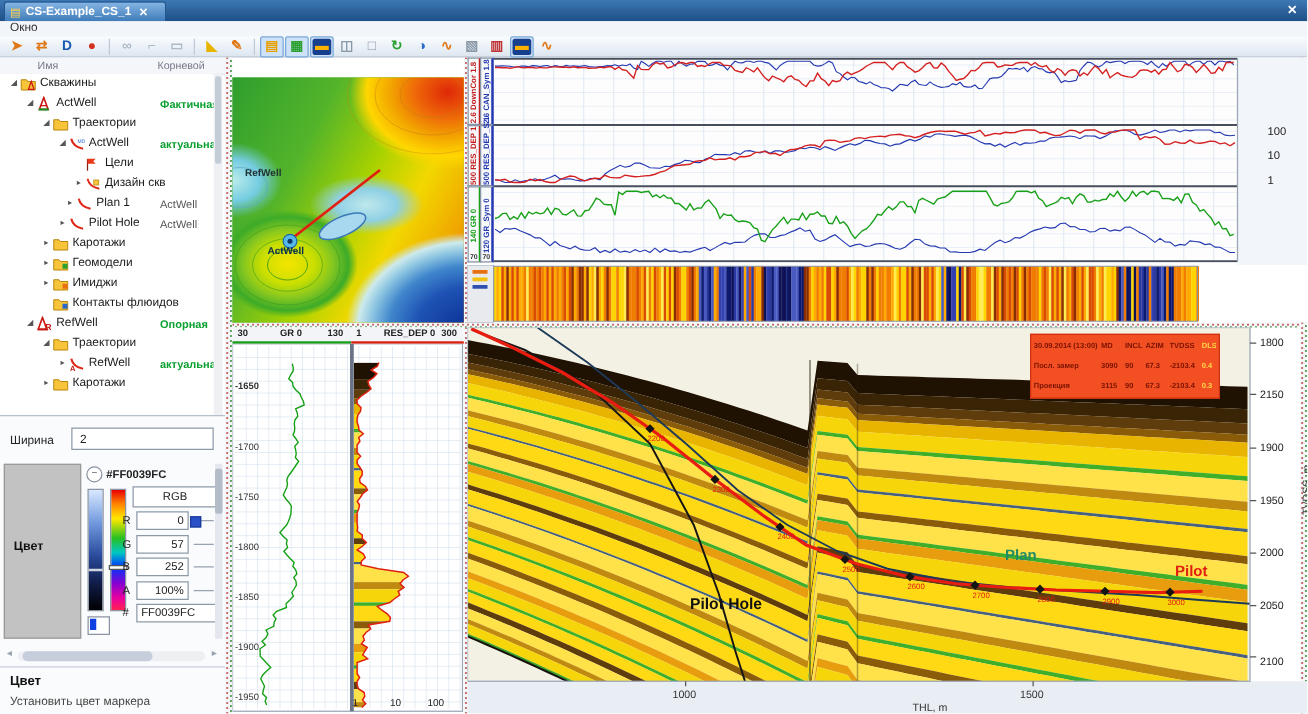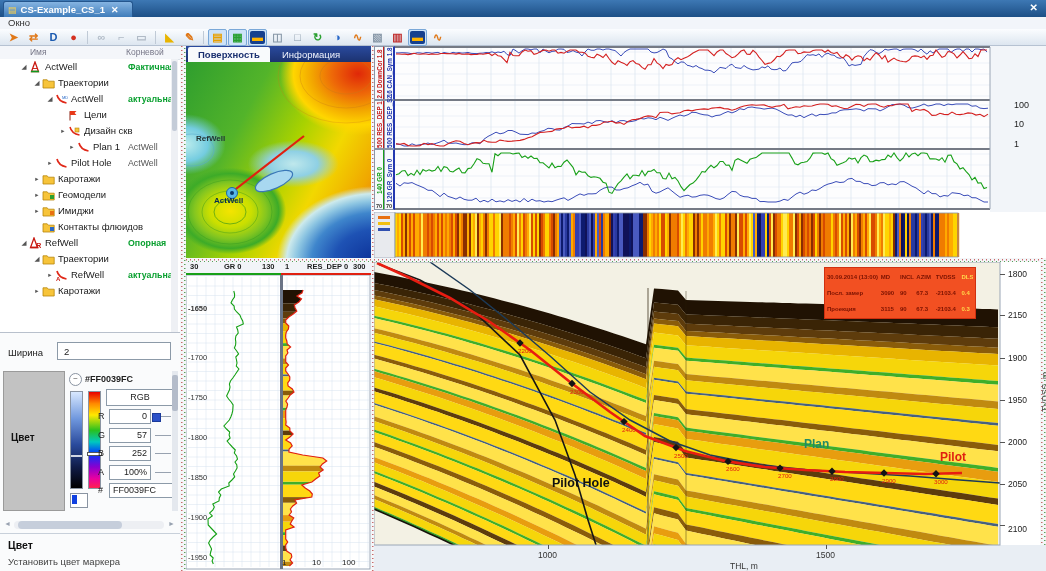--- a/index.html
+++ b/index.html
@@ -233,20 +233,30 @@
           <span class="tbg" style="color: rgb(224, 120, 24);">∿</span>
         </div>
       </div>
   </div>
 
   <div id="left-header">
     <span id="col-name">Имя</span>
     <span id="col-root">Корневой</span>
   </div>
   <div id="tree-rows">
+      <div class="trow" style="padding-left: 6px;">
+        <span class="texp">◢</span>
+        <span class="tico">
+          <svg width="14" height="11" viewBox="0 0 14 11">
+            <path d="M1 1.8h4.2l1.1 1.4H12.2V10H1z" fill="#f7c43a" stroke="#b8860b" stroke-width="0.8"></path>
+            <path d="M9 3.2L6.8 9.5h4.4z" fill="none" stroke="#c81810" stroke-width="1"></path>
+          </svg>
+        </span>
+        <span class="tlab">Скважины</span>
+      </div>
       <div class="trow" style="padding-left: 19px;">
         <span class="texp">◢</span>
         <span class="tico">
           <svg width="12" height="12" viewBox="0 0 12 12">
             <path d="M6 1L2.5 10.5h7z" fill="none" stroke="#c81810" stroke-width="1.3"></path>
             <path d="M3.5 7.5h5" stroke="#c81810" stroke-width="0.9"></path>
             <path d="M2 10.5h8" stroke="#0e9a1e" stroke-width="1.6"></path>
           </svg>
         </span>
         <span class="tlab">ActWell</span>
@@ -285,21 +295,21 @@
       <div class="trow" style="padding-left: 58px;">
         <span class="texp">▸</span>
         <span class="tico">
           <svg width="13" height="11" viewBox="0 0 13 11">
             <path d="M2 1q1.5 6.5 9.5 8" fill="none" stroke="#e02818" stroke-width="1.5"></path>
             <rect x="7" y="2" width="4" height="4" fill="#f7c43a" stroke="#b8860b" stroke-width="0.6"></rect>
           </svg>
         </span>
         <span class="tlab">Дизайн скв</span>
       </div>
-      <div class="trow" style="padding-left: 67px; align-items: center;">
+      <div class="trow" style="padding-left: 51px; align-items: center;">
         <span class="texp">▸</span>
         <span class="tico">
           <svg width="13" height="11" viewBox="0 0 13 11">
             <path d="M2 1q1.5 6.5 9.5 8" fill="none" stroke="#e02818" stroke-width="1.7"></path>
           </svg>
         </span>
         <span class="tlab">Plan 1</span>
         <span class="ttag tgray">ActWell</span>
       </div>
       <div class="trow" style="padding-left: 45px;">
@@ -433,24 +443,20 @@
     <div id="props-divider"></div>
     <span id="desc-title">Цвет</span>
     <span id="desc-text">Установить цвет маркера</span>
   </div>
 
   <div class="vsplit" id="vs1"></div>
   <div class="vsplit" id="vs2"></div>
   <div class="vsplit" id="vs3"></div>
   <div id="hs1"></div>
 
-  <div id="map-tabs">
-    <div id="map-tab-active">Поверхность</div>
-    <div id="map-tab-info">Информация</div>
-  </div>
   <div id="map-panel">
     <svg id="map-svg" width="185" height="196">
         <ellipse cx="44" cy="150" rx="16" ry="12" fill="none" stroke="#1d8a1d" stroke-width="0.8" opacity="0.7"></ellipse>
         <ellipse cx="44" cy="150" rx="28" ry="21" fill="none" stroke="#1d8a1d" stroke-width="0.7" opacity="0.5"></ellipse>
         <ellipse cx="44" cy="150" rx="42" ry="32" fill="none" stroke="#1d8a1d" stroke-width="0.7" opacity="0.4"></ellipse>
         <ellipse cx="160" cy="14" rx="26" ry="18" fill="none" stroke="#c87818" stroke-width="0.7" opacity="0.6"></ellipse>
         <ellipse cx="160" cy="14" rx="46" ry="32" fill="none" stroke="#c87818" stroke-width="0.7" opacity="0.5"></ellipse>
         <ellipse cx="160" cy="14" rx="68" ry="47" fill="none" stroke="#c87818" stroke-width="0.7" opacity="0.4"></ellipse>
         <ellipse cx="6" cy="88" rx="22" ry="16" fill="none" stroke="#58aacc" stroke-width="0.8" opacity="0.7"></ellipse>
         <ellipse cx="88" cy="119" rx="20" ry="7.5" fill="#a8d8f0" stroke="#3a78b8" stroke-width="1.2" transform="rotate(-24 88 119)"></ellipse>

